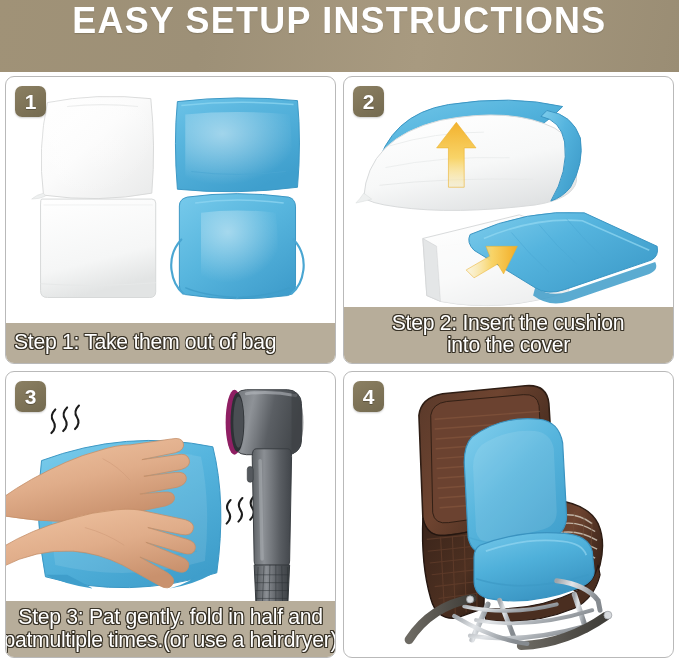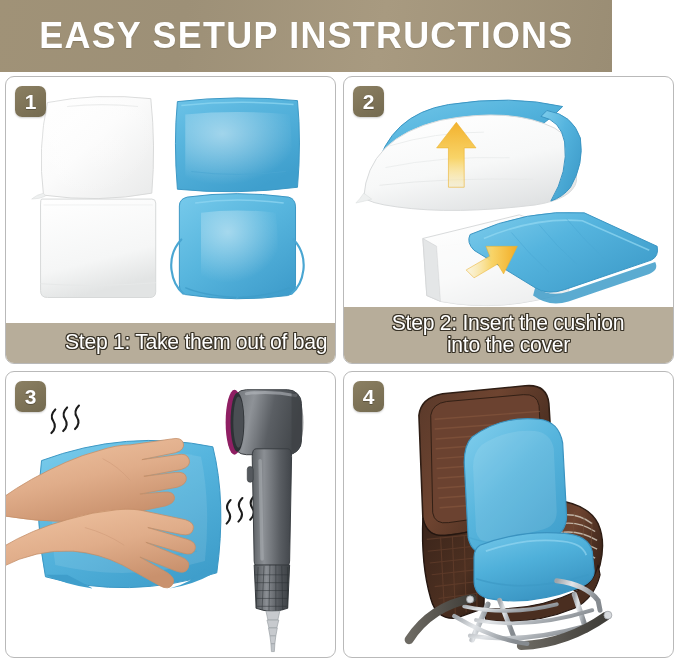--- a/index.html
+++ b/index.html
@@ -9,25 +9,24 @@
   }
   body {
     width: 679px;
     height: 663px;
     overflow: hidden;
     font-family: "Liberation Sans", sans-serif;
   }
 
   
   .header {
-    width: 612px;
+    width: 679px;
     height: 72px;
     background: linear-gradient(100deg, #a09277 0%, #9d9077 30%, #a89a80 62%, #9a8d74 100%);
     display: flex;
-    align-items: center;
     justify-content: center;
     position: relative;
     box-sizing: border-box;
   }
   .header-title {
     color: #ffffff;
     font-size: 37px;
     font-weight: bold;
     letter-spacing: 1.3px;
     font-family: "Liberation Sans", sans-serif;
@@ -104,21 +103,21 @@
     font-family: "Liberation Sans", sans-serif;
     letter-spacing: -0.3px;
     white-space: nowrap;
     text-shadow:
       -1px -1px 0 #3a3428, 1px -1px 0 #3a3428,
       -1px  1px 0 #3a3428, 1px  1px 0 #3a3428,
        0px -1px 0 #3a3428, 0px  1px 0 #3a3428,
       -1px  0px 0 #3a3428, 1px  0px 0 #3a3428;
     transform: scaleX(.985);
   }
-  .caption.one-line { height: 40px; display:flex; align-items:center; justify-content:flex-end; }
+  .caption.one-line { height: 40px; display:flex; align-items:center; justify-content:flex-start; }
   .caption.two-line { height: 56px; display:flex; flex-direction:column; align-items:center; justify-content:center; }
 
   svg.art { position:absolute; left:0; top:0; width:100%; height:100%; display:block; }
 </style>
 </head>
 <body>
 
 <div class="header">
   <div class="header-title">EASY SETUP INSTRUCTIONS</div>
 </div>
@@ -389,20 +388,24 @@
             <path d="M267 276 L271 276 L270.5 284 L267.5 284 Z" fill="#bfc3c7" stroke="#9ba0a5" stroke-width=".7"></path>
           </g>
         </g>
       </svg>
     </div>
 
     <div class="badge">
       <span>3</span>
     </div>
 
+    <div class="caption two-line">
+      <span class="cap-line">Step 3: Pat gently. fold in half and</span>
+      <span class="cap-line">patmultiple times.(or use a hairdryer)</span>
+    </div>
   </div>
 
   <div class="panel">
     <div class="stage">
       <svg class="art" viewBox="0 0 330 290" preserveAspectRatio="xMidYMid meet">
         <defs>
           <linearGradient id="p4wicker" x1="0" y1="0" x2="1" y2="0.6">
             <stop offset="0%" stop-color="#59392a"></stop>
             <stop offset="45%" stop-color="#6e4430"></stop>
             <stop offset="100%" stop-color="#3d261b"></stop>

